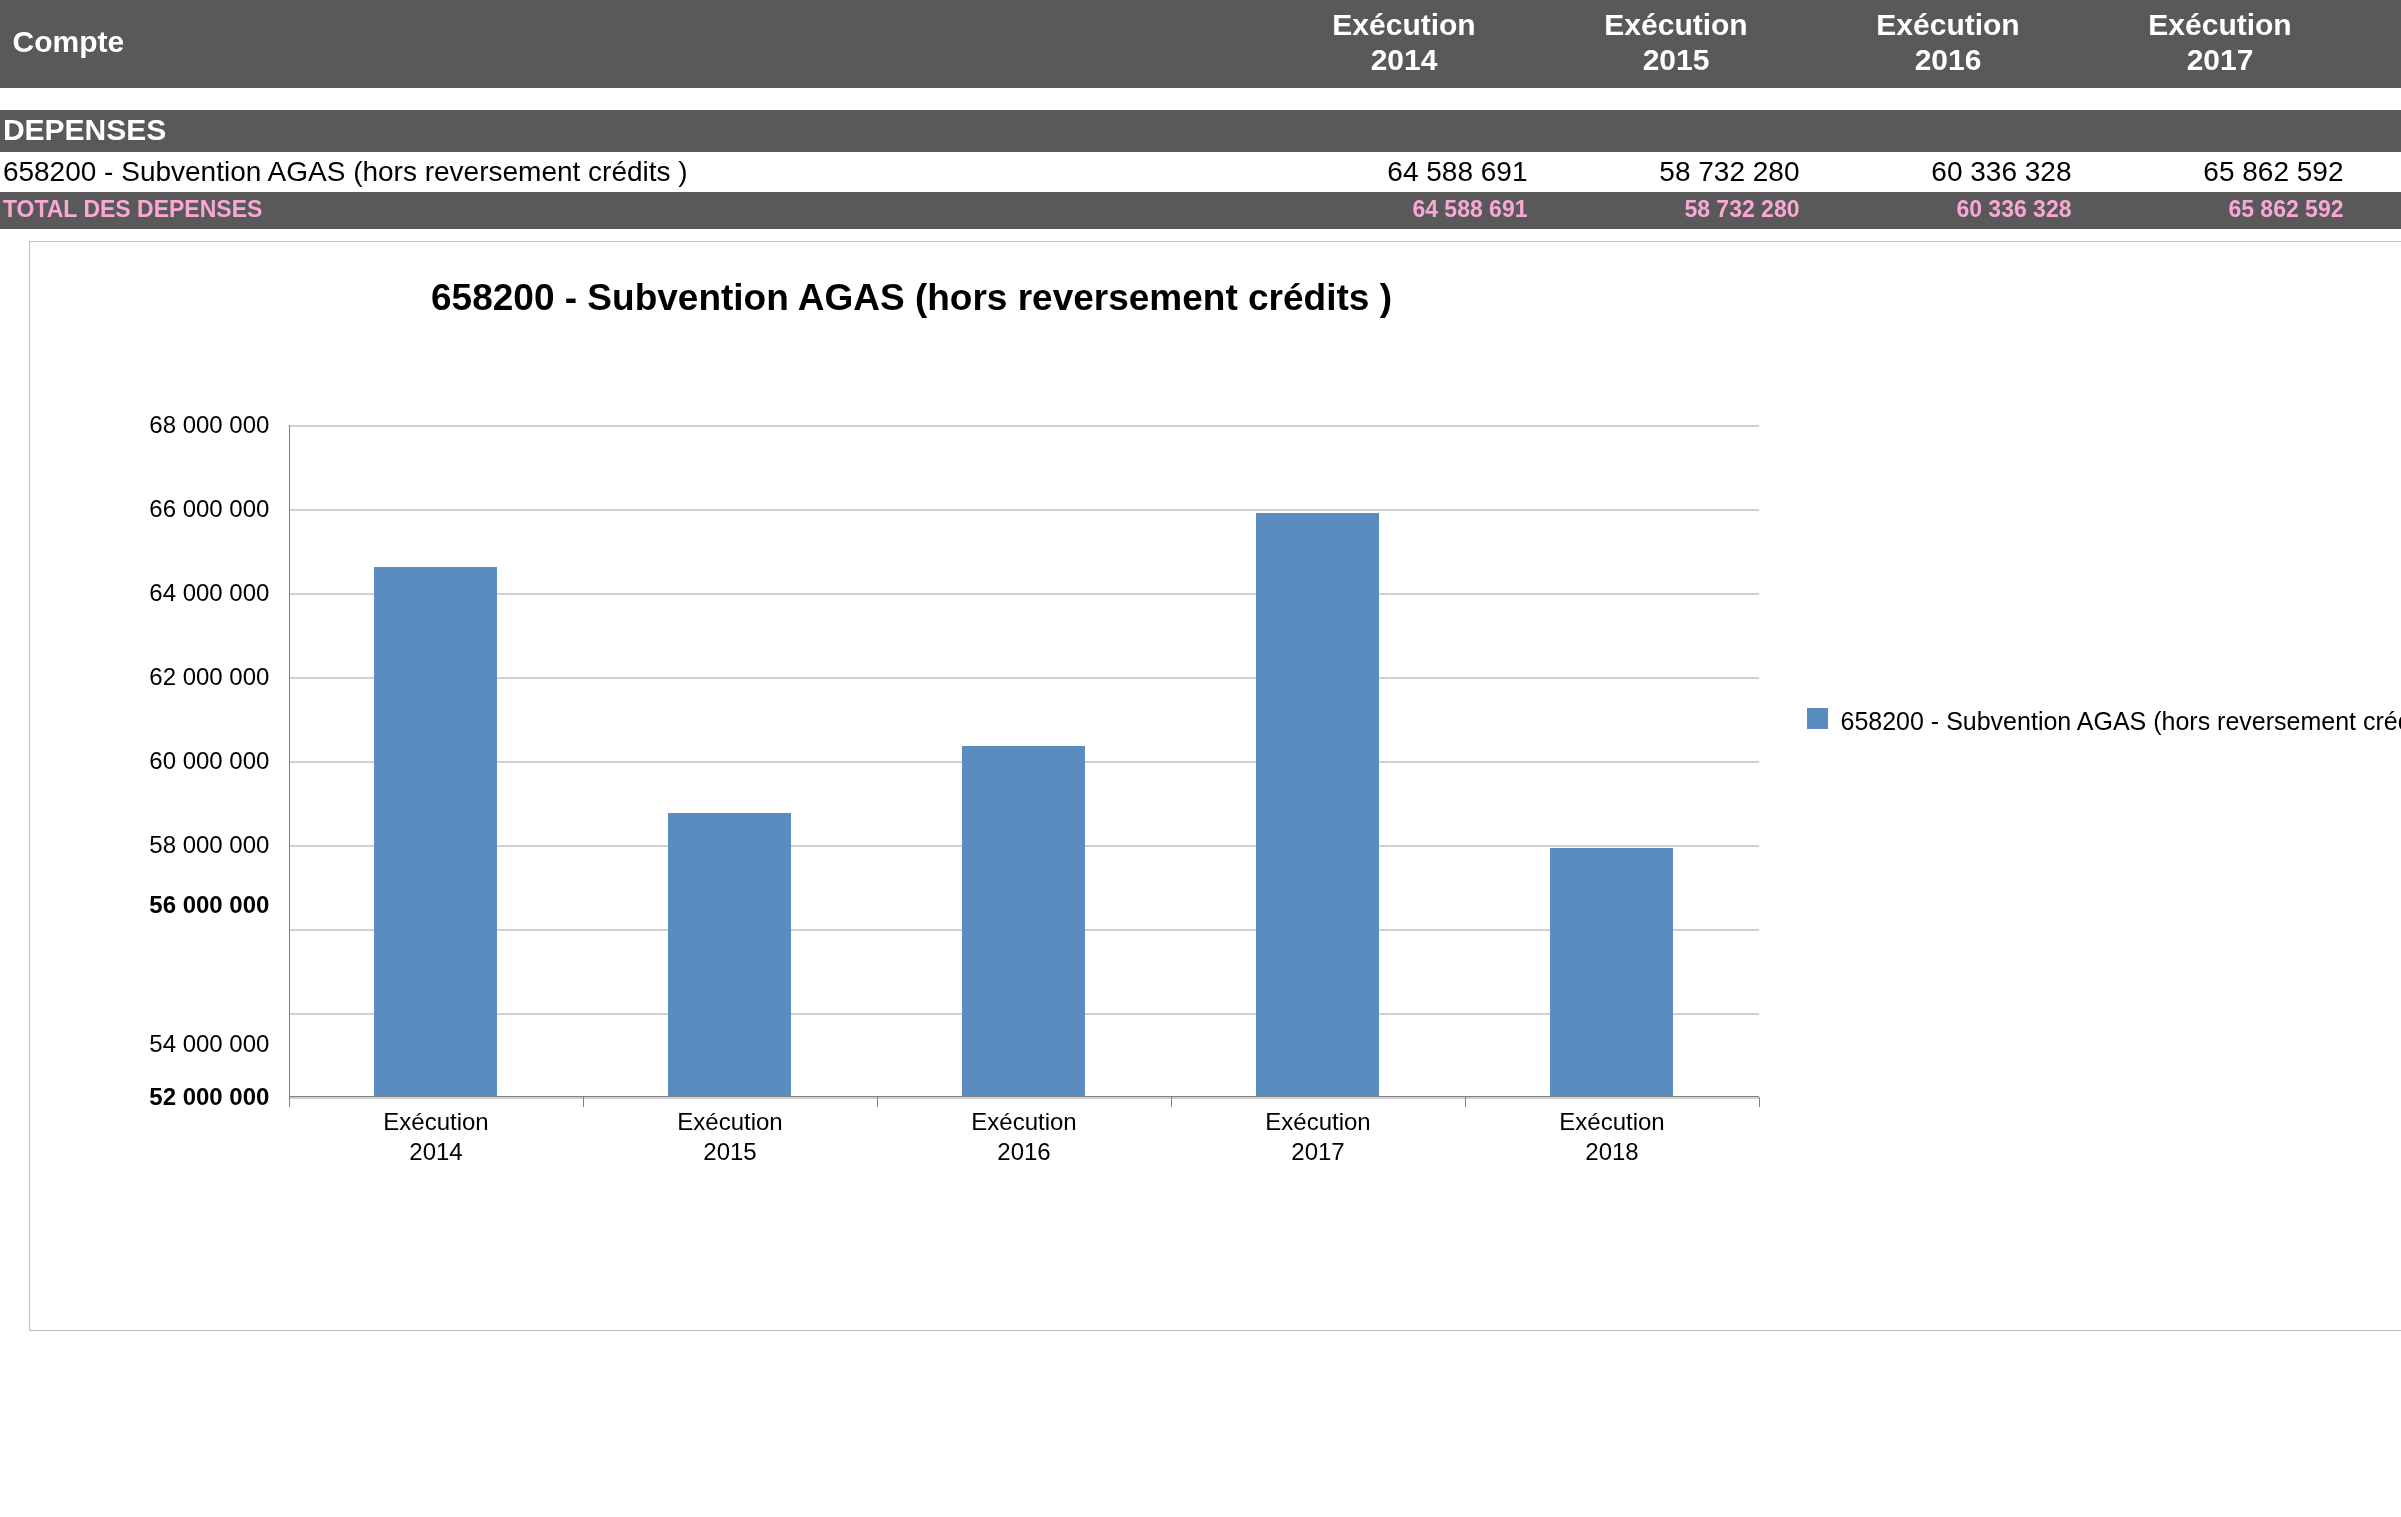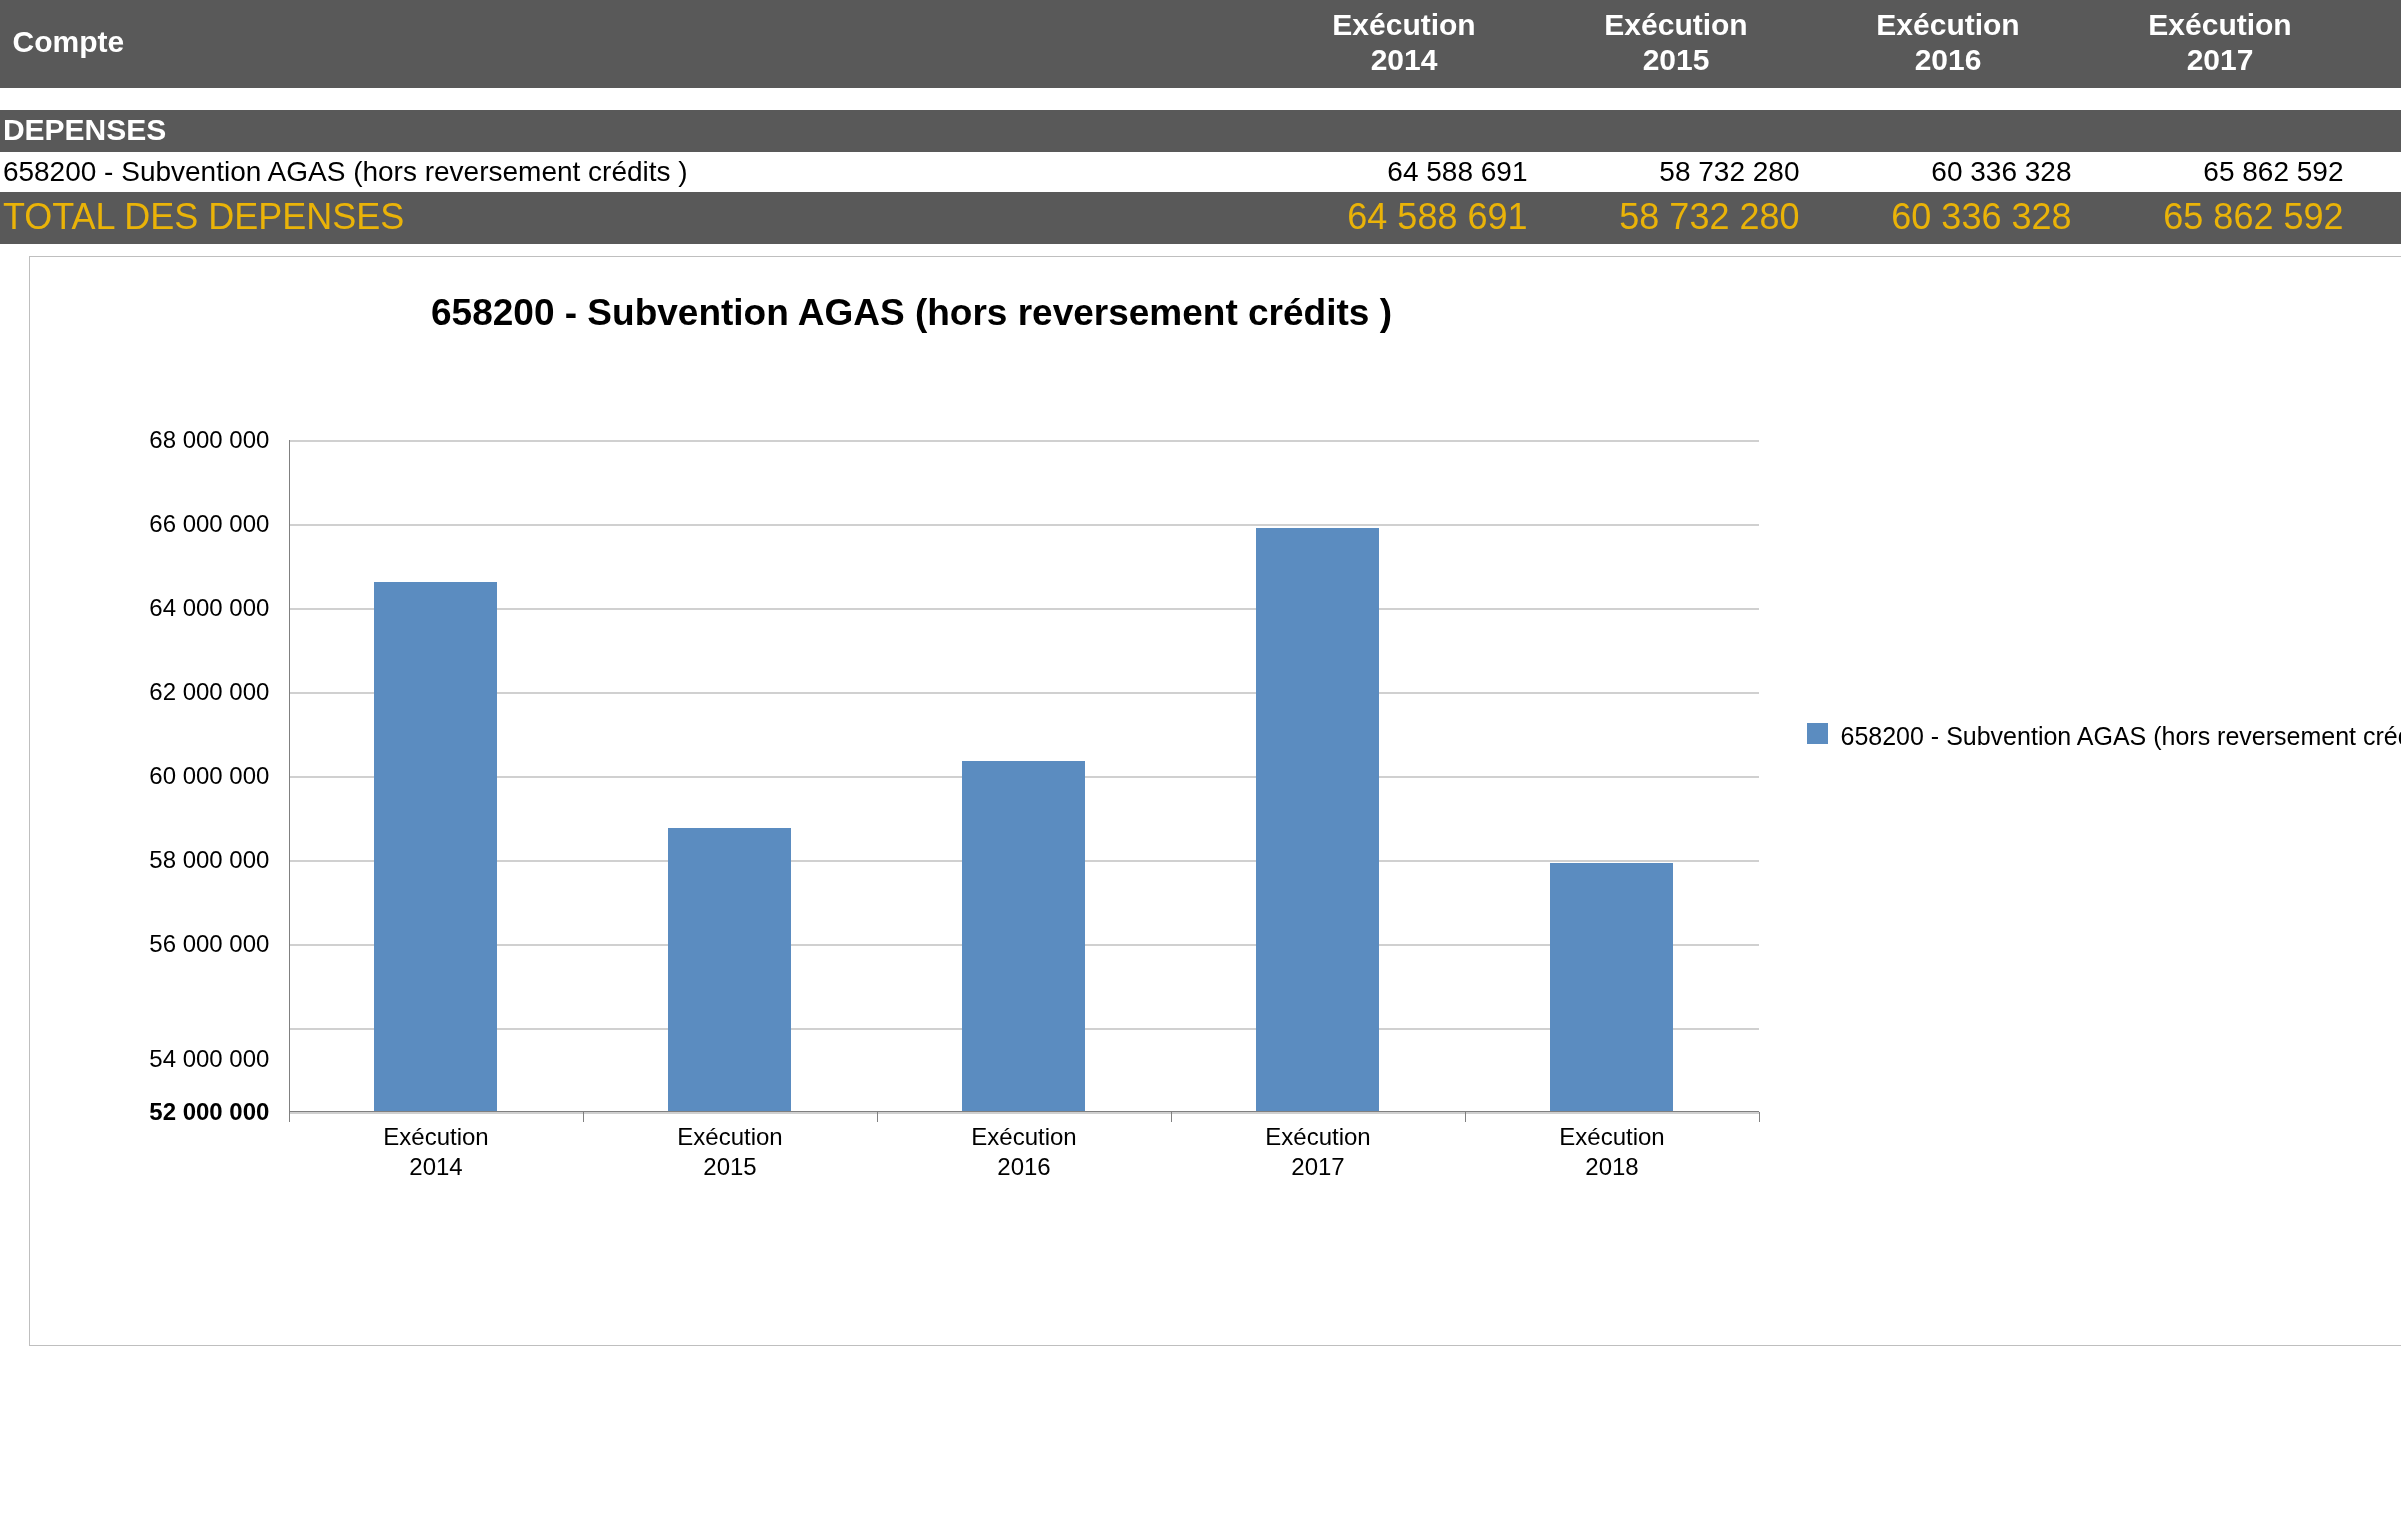--- a/index.html
+++ b/index.html
@@ -66,23 +66,23 @@
     font-size: 28px;
     padding: 3.8px 2.9px 4.8px 2.9px;
     border: none;
     white-space: nowrap;
   }
   tr.data td.label { text-align: left; }
   tr.data td.num   { text-align: right; padding-right: 12.5px; }
 
   tr.total td {
     background: #595959;
-    color: #eab308;
-    font-size: 36px;
-    font-weight: normal;
+    color: #f9a8d4;
+    font-size: 23px;
+    font-weight: bold;
     padding: 3.8px 2.9px 5.8px 2.9px;
     border: none;
     white-space: nowrap;
   }
   tr.total td.label { text-align: left; }
   tr.total td.num   { text-align: right; padding-right: 12.5px; }
 
   
   .chart-card {
     margin: 12.5px 29px 0 29px;
@@ -278,21 +278,21 @@
     </tbody>
   </table>
 </div>
 
 <div class="chart-card">
   <div class="chart-title">658200 - Subvention AGAS (hors reversement crédits )</div>
 
   <div class="y-labels" id="y-labels">
       <span style="top: 672px; font-weight: bold;">52 000 000</span>
       <span style="top: 619px;">54 000 000</span>
-      <span style="top: 504px;">56 000 000</span>
+      <span style="top: 480px; font-weight: bold;">56 000 000</span>
       <span style="top: 420px;">58 000 000</span>
       <span style="top: 336px;">60 000 000</span>
       <span style="top: 252px;">62 000 000</span>
       <span style="top: 168px; margin-left: 19px;">64 000 000</span>
       <span style="top: 84px;">66 000 000</span>
       <span style="top: 0px;">68 000 000</span>
     </div>
 
   <div class="plot-area" id="plot-area">
       <div class="grid-line" style="top: 0px;"></div>

